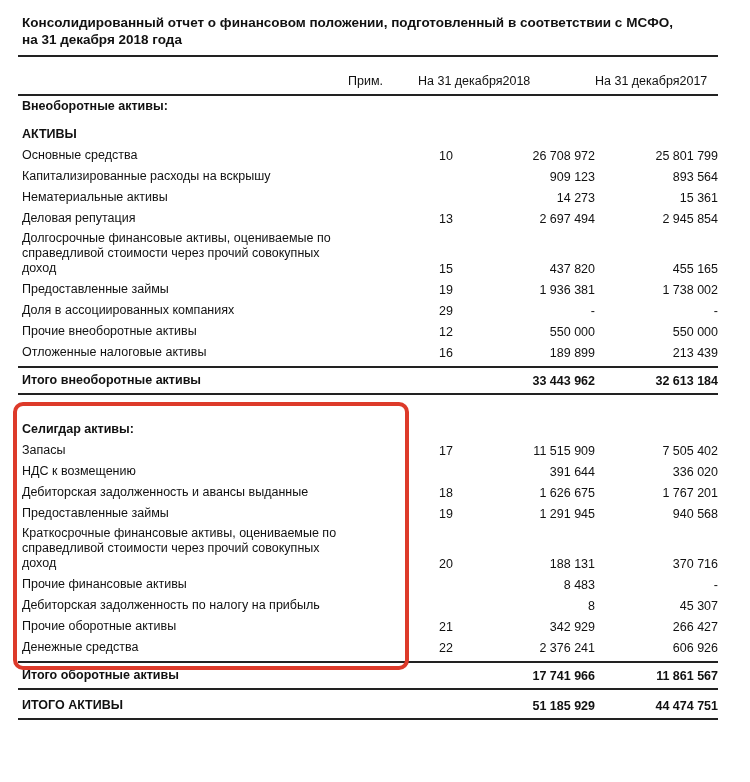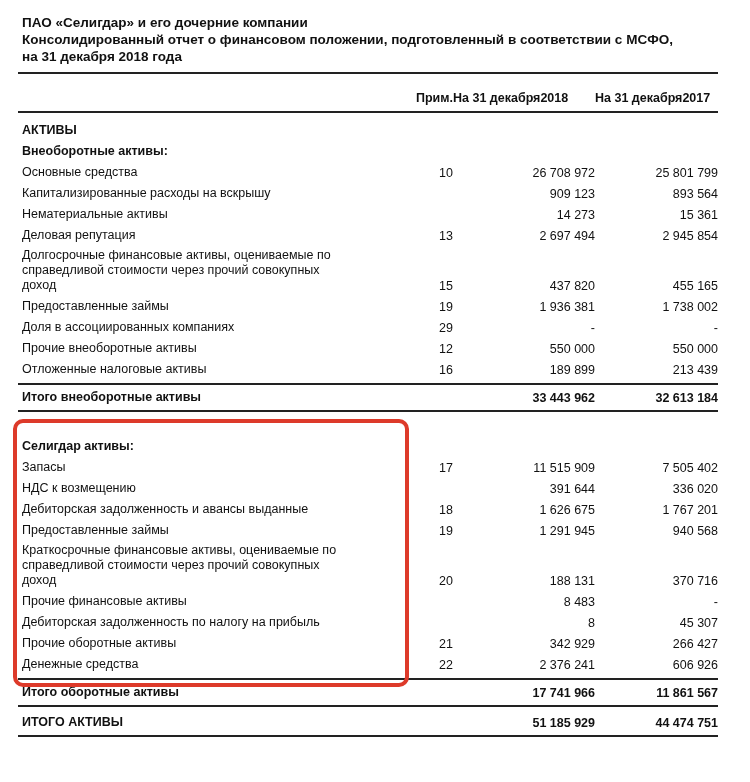--- a/index.html
+++ b/index.html
@@ -11,21 +11,21 @@
   }
   
   .doc-header{padding-left:4px;}
   .doc-title{font-size:13.5px;font-weight:bold;line-height:17px;}
   .doc-subtitle{font-size:13.5px;font-weight:bold;line-height:17px;}
   .doc-units{font-size:12.5px;line-height:16px;margin-top:3px;}
   .top-rule{border:none;border-top:2px solid #222;margin:7px 0 0 0;}
   
   .thead{display:flex;align-items:flex-start;margin-top:4px;
     padding:12px 0 5px 0;border-bottom:2px solid #222;
-    font-size:12.5px;font-weight:bold;line-height:16px;}
+    font-size:12.5px;font-weight:normal;line-height:16px;gap:35px;}
   .thead .c-label{flex:1;}
   .c-note{width:52px;text-align:right;}
   .c-v18{width:142px;text-align:right;}
   .c-v17{width:123px;text-align:right;}
   .year-head{display:flex;flex-direction:row;}
   
   .trows{font-size:12.5px;}
   .row{display:flex;align-items:flex-end;height:18px;padding-bottom:3px;}
   .row .c-label{flex:1;padding-left:4px;line-height:15px;white-space:nowrap;}
   .row .c-note,.row .c-v18,.row .c-v17{white-space:nowrap;}
@@ -40,50 +40,49 @@
   .current-wrap{position:relative;margin-top:16px;padding-top:8px;}
   .red-box{position:absolute;left:-5px;top:-9px;width:388px;height:calc(100% + 13px);
     border:4px solid #dd3a2a;border-radius:10px;pointer-events:none;z-index:5;}
 </style>
 </head>
 <body>
 
 <div class="page">
 
   <div class="doc-header">
-    <div class="doc-title">ПАО «Селигдар» и его дочерние компании</div>
     <div class="doc-subtitle">Консолидированный отчет о финансовом положении, подготовленный в соответствии с МСФО,</div>
     <div class="doc-subtitle">на 31 декабря 2018 года</div>
   </div>
   <hr class="top-rule">
 
   <div class="thead">
     <div class="c-label"></div>
     <div class="c-note">Прим.</div>
     <div class="c-v18 year-head">
       <span>На 31 декабря</span>
       <span>2018</span>
     </div>
     <div class="c-v17 year-head">
       <span>На 31 декабря</span>
       <span>2017</span>
     </div>
   </div>
 
   <div class="trows">
 
+    <div class="row section">
+      <div class="c-label">Внеоборотные активы:</div>
+      <div class="c-note"></div>
+      <div class="c-v18"></div>
+      <div class="c-v17"></div>
+    </div>
+
     <div class="row section first">
       <div class="c-label">АКТИВЫ</div>
-      <div class="c-note"></div>
-      <div class="c-v18"></div>
-      <div class="c-v17"></div>
-    </div>
-
-    <div class="row section">
-      <div class="c-label">Внеоборотные активы:</div>
       <div class="c-note"></div>
       <div class="c-v18"></div>
       <div class="c-v17"></div>
     </div>
 
     <div class="row">
       <div class="c-label">Основные средства</div>
       <div class="c-note">10</div>
       <div class="c-v18">26 708 972</div>
       <div class="c-v17">25 801 799</div>

